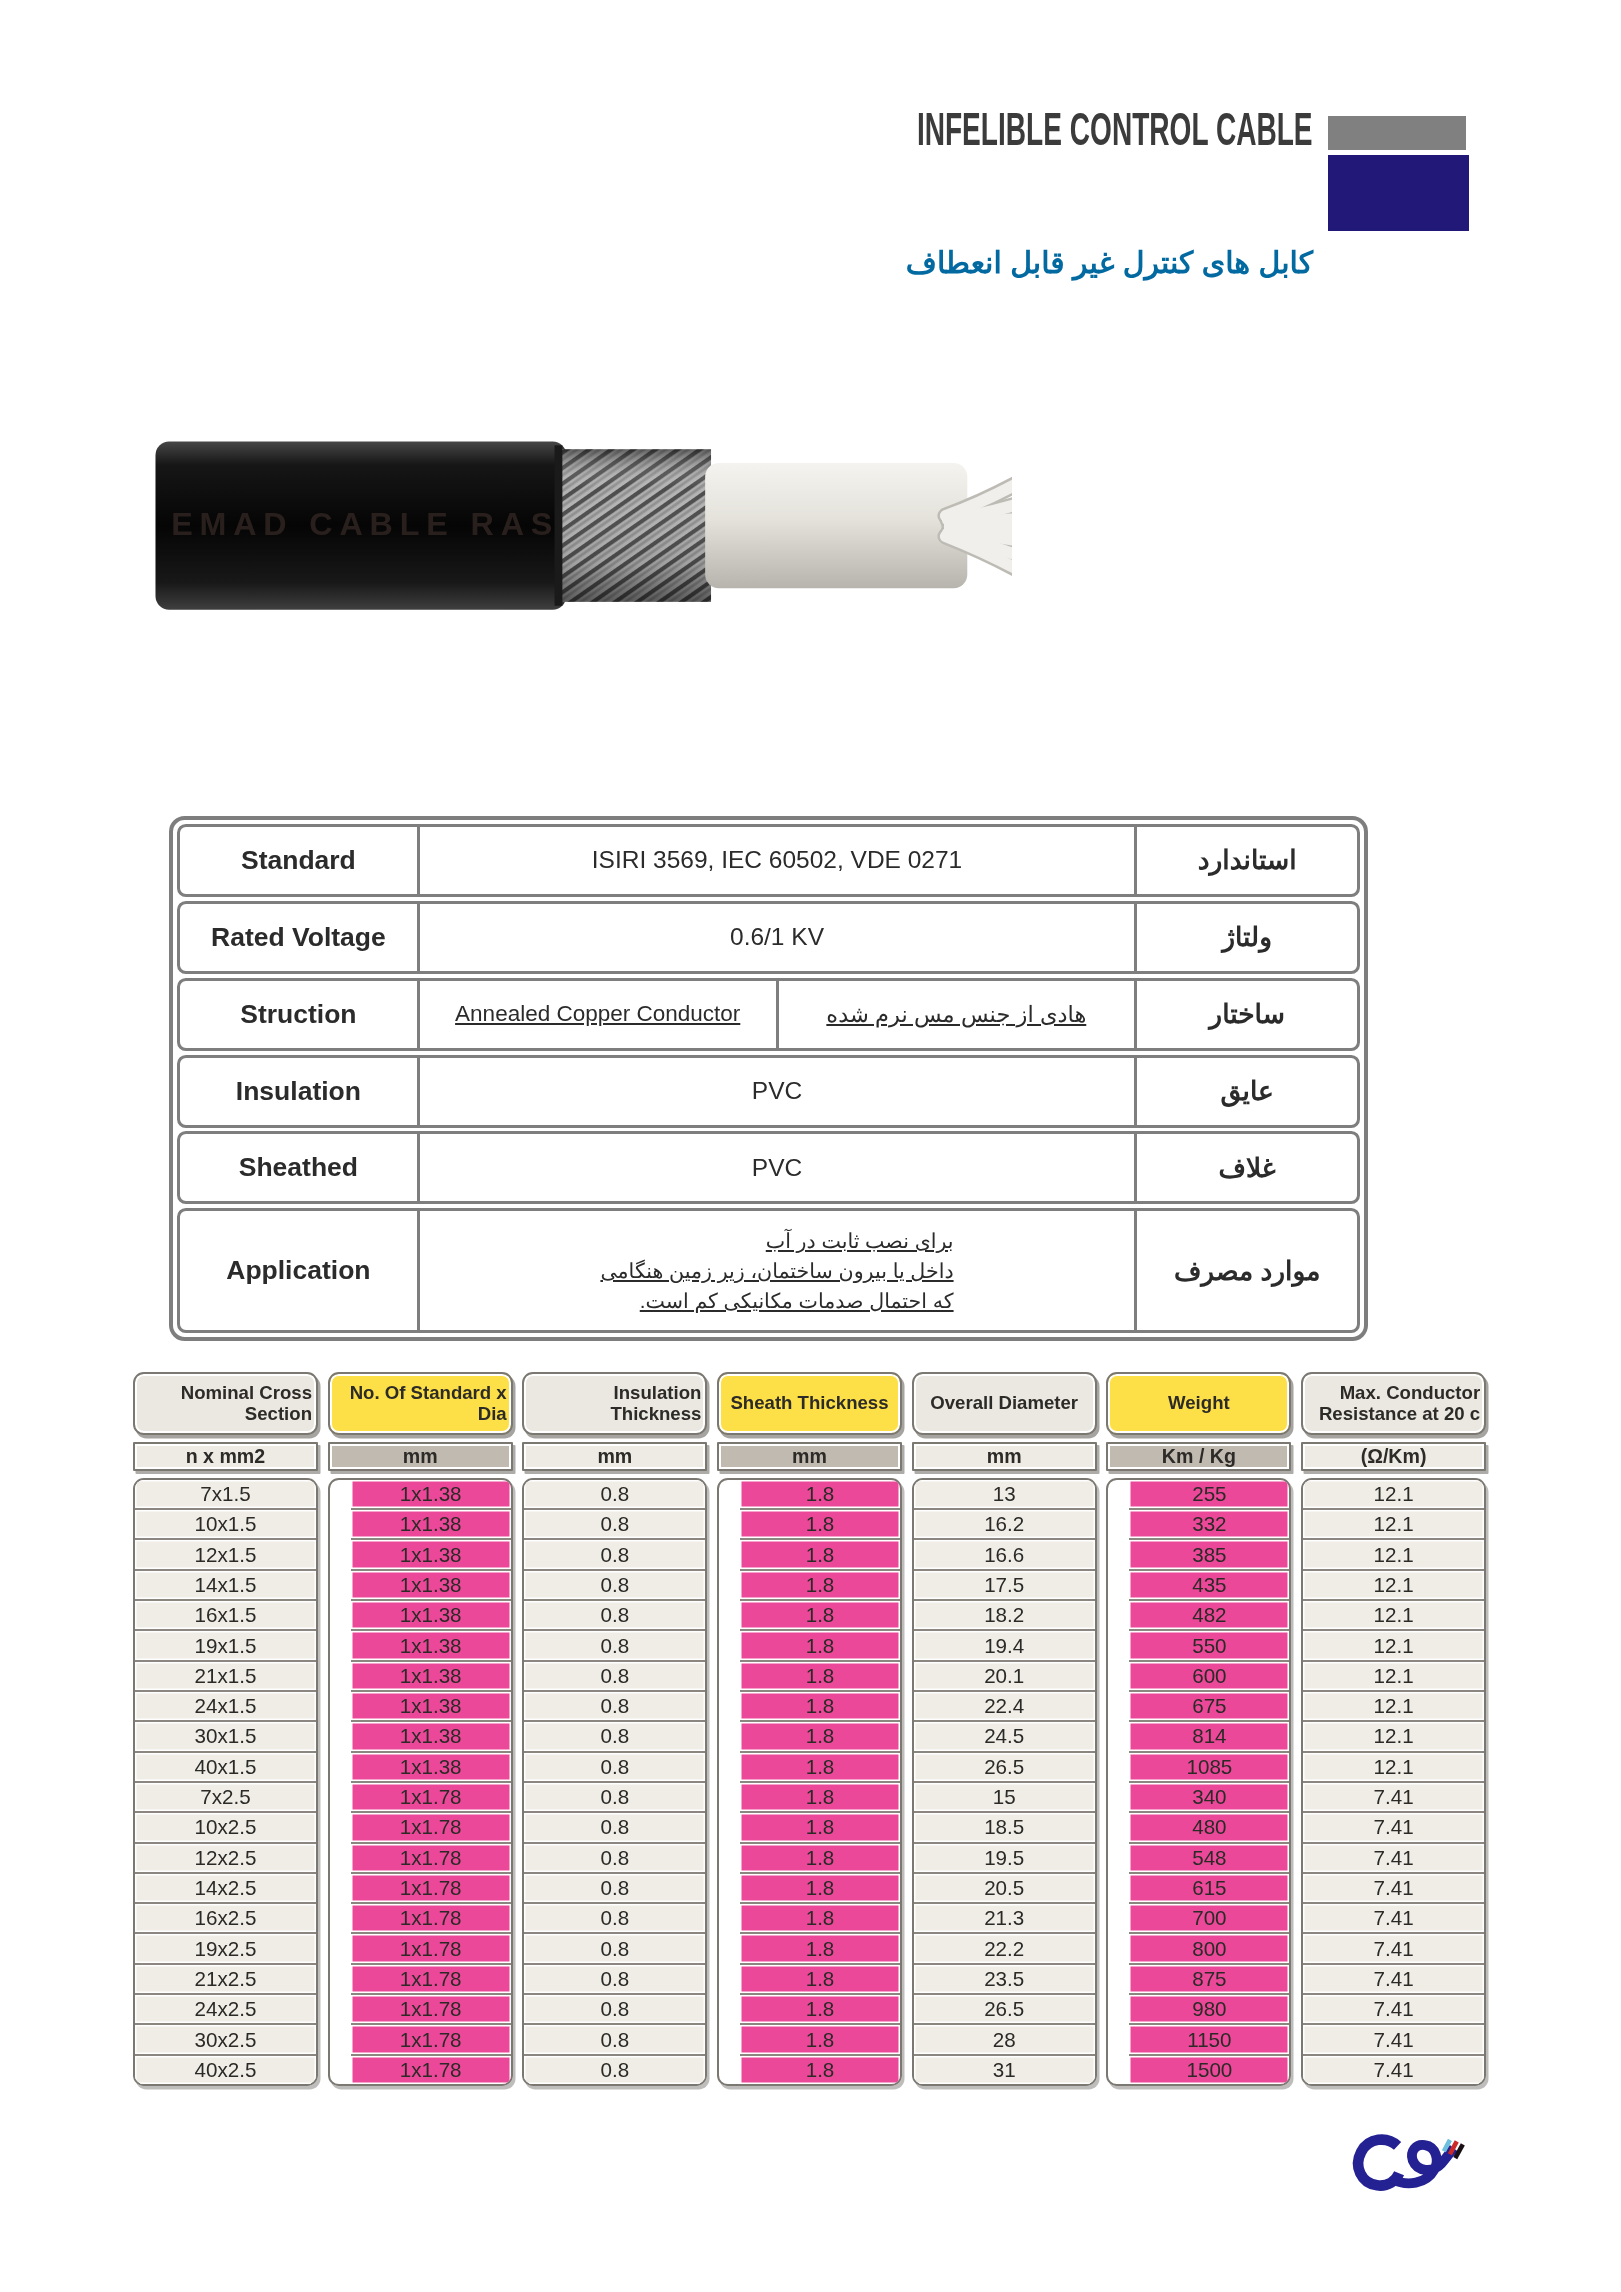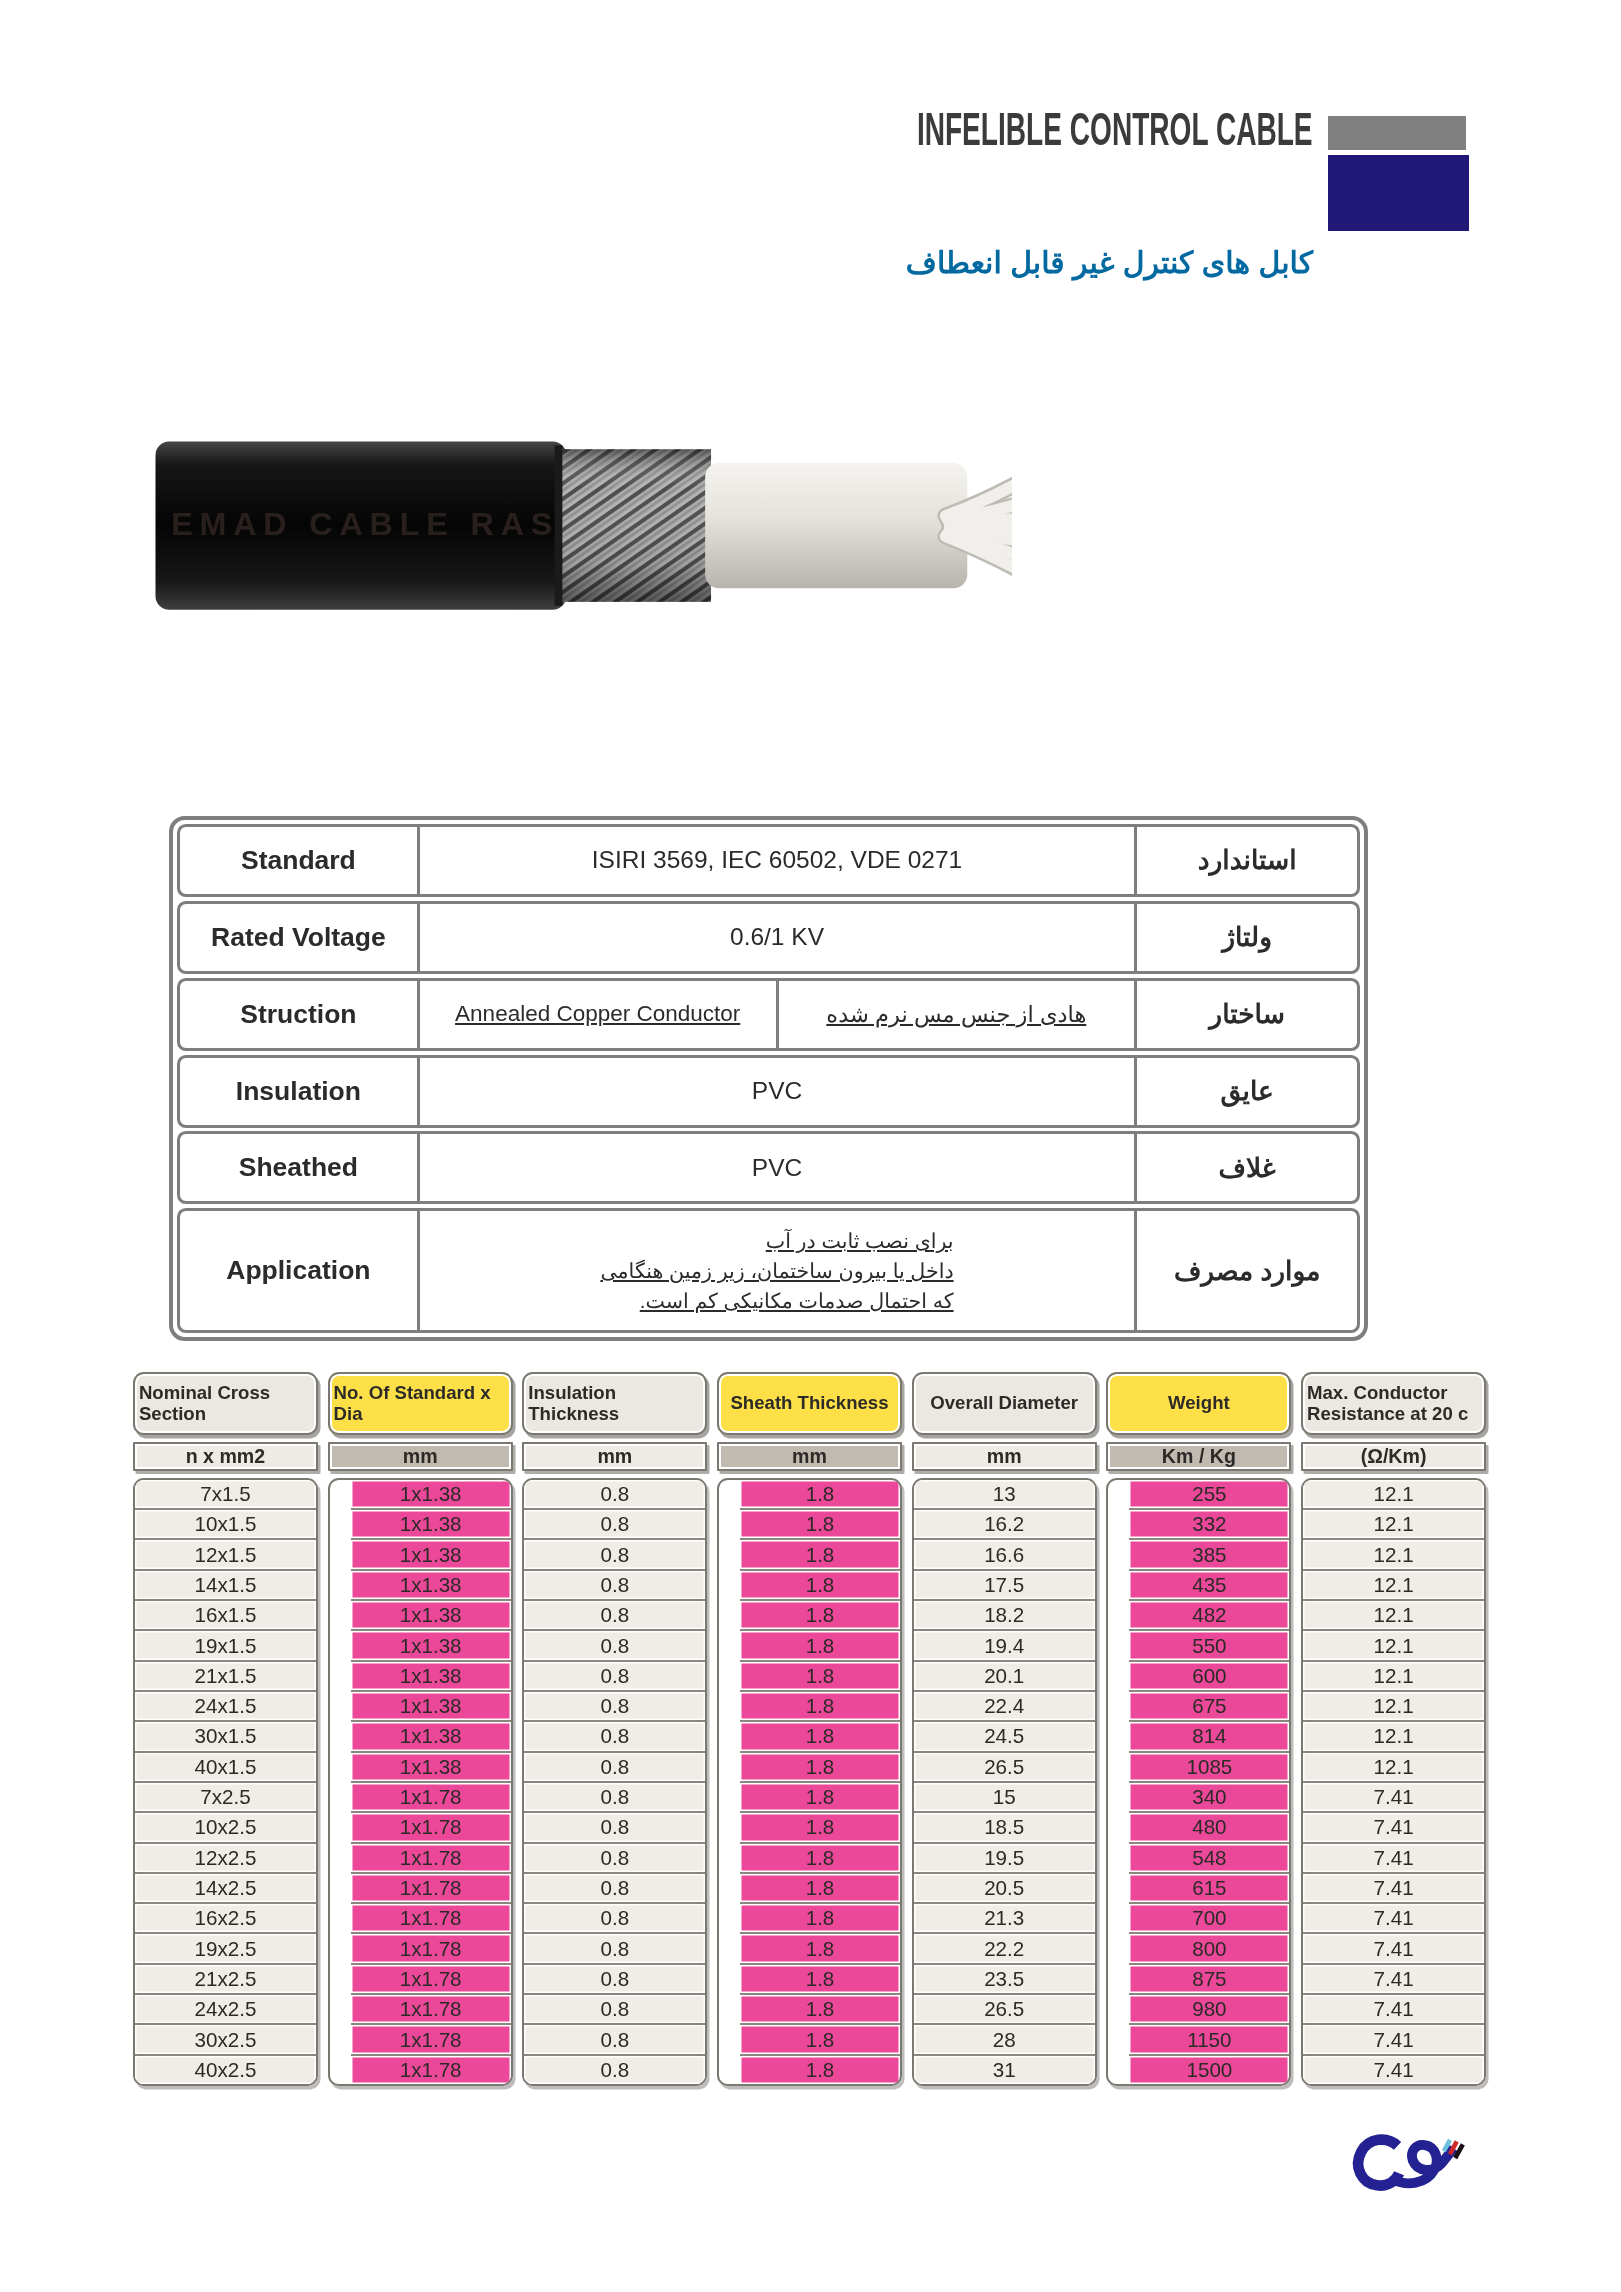--- a/index.html
+++ b/index.html
@@ -34,21 +34,21 @@
   .sc-fa { width:223px; font-weight:bold; font-size:26.5px; border-left:3.9px solid #7e7e7e; direction:rtl; }
   .sc-multiline { white-space:pre-line; text-align:left; justify-content:flex-start; padding-left:13.7px;
                   font-size:19px; line-height:1.33; }
   .sc-multiline-fa { white-space:pre-line; direction:rtl; text-align:right; font-size:20.6px; line-height:1.45; }
 
   
   .data-table { position:absolute; left:133px; top:1372px; width:1353px; height:714px;
                 display:flex; gap:9.8px; }
   .dcol { flex:1; display:flex; flex-direction:column; gap:6.9px; min-width:0; }
   .hbox { height:63px; border:2.9px solid #7b7872; border-radius:10.8px;
-          display:flex; align-items:center; justify-content:center; text-align:left;
+          display:flex; align-items:center; justify-content:center; text-align:right;
           font-weight:bold; font-size:18.6px; line-height:1.12; color:#2d2b28; padding:2px 3.9px;
           box-shadow:2.5px 3.4px 0 rgba(92,89,84,.55), inset 0 0 0 2px #ffffff; }
   .ubox { height:29px; border:2.9px solid #7b7872; border-radius:1px;
           display:flex; align-items:center; justify-content:center;
           font-weight:bold; font-size:19.6px; color:#2d2b28;
           box-shadow:2.5px 2.9px 0 rgba(92,89,84,.5), inset 0 0 0 2px #ffffff; }
   .dbody { flex:1; border:2.9px solid #7b7872; border-radius:10.8px; overflow:hidden;
            display:flex; flex-direction:column;
            box-shadow:2.5px 3.4px 0 rgba(92,89,84,.4), inset 0 0 0 2px #ffffff; }
   .dcell { flex:1; display:flex; align-items:center; justify-content:center;

